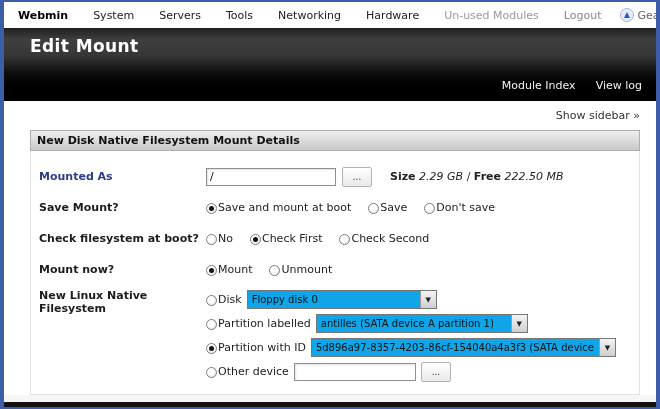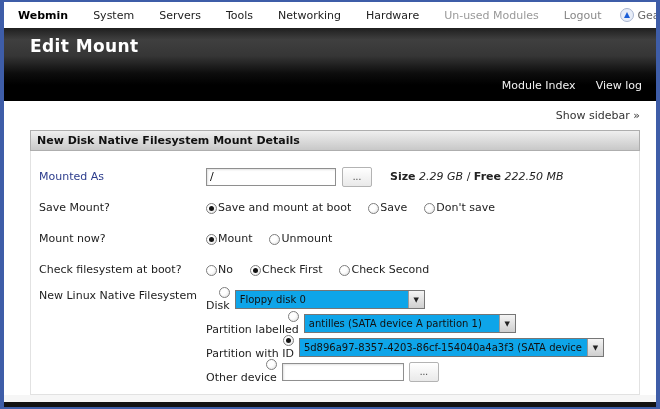--- a/index.html
+++ b/index.html
@@ -31,21 +31,21 @@
   .content { flex:1; background:#fff; overflow:hidden; }
   .sidebar-toggle-row { text-align:right; padding:8px 16px 0 0; font-size:11px; }
   .sidebar-toggle-row a { color:#333; text-decoration:none; cursor:pointer; }
 
   .form-box { margin:8px 16px 0 26px; width:610px; }
   .form-title { background:linear-gradient(#efefef,#c8c8c8); border:1px solid #aeaeae; font-weight:bold; font-size:11px; color:#111; padding:3px 6px; }
   .form-body { border:1px solid #e2e2e2; border-top:none; background:#fff; padding:10px 8px 12px 8px; }
 
   .row { display:flex; align-items:center; min-height:31px; font-size:11px; color:#222; }
   .row.top { align-items:flex-start; padding-top:4px; }
-  .flabel { width:167px; flex:none; font-weight:normal; color:#1c1c1c; }
+  .flabel { width:167px; flex:none; font-weight:bold; color:#1c1c1c; }
   .flabel.blue { color:#2c3c8c; }
   .field { display:flex; align-items:center; gap:6px; }
 
   .text-input { height:18px; border:1px solid #8f8f8f; font-size:11px; padding:0 3px; font-family:inherit;
                 box-shadow:inset 1px 1px 2px rgba(0,0,0,.12); }
   .in-mounted { width:130px; }
   .in-other { width:122px; }
   .browse-btn { height:20px; min-width:30px; border:1px solid #b3b3b3; background:linear-gradient(#ffffff,#e9e9e9);
                 border-radius:2px; font-size:10px; color:#444; cursor:pointer; }
 
@@ -55,21 +55,21 @@
 
   .radio { display:inline-flex; align-items:flex-end; gap:1px; margin-right:11px; cursor:pointer; white-space:nowrap; }
   input[type=radio] { appearance:none; -webkit-appearance:none; width:11px; height:11px; flex:none;
                       border:1px solid #7e7e7e; border-radius:50%; margin:0; position:relative;
                       background:radial-gradient(circle at 35% 35%, #fff 40%, #dcdcdc); cursor:pointer; }
   input[type=radio]:checked::after { content:""; position:absolute; left:2px; top:2px; width:5px; height:5px;
                       border-radius:50%; background:#141414; }
 
   .sub-rows { display:flex; flex-direction:column; gap:3px; }
   .sub-row { display:flex; align-items:center; gap:5px; height:21px; }
-  .sub-row .radio { margin-right:0;flex-direction:column; }
+  .sub-row .radio { margin-right:0; }
 
   .select-wrap { position:relative; display:inline-block; height:19px; }
   .select-wrap select { appearance:none; -webkit-appearance:none; width:100%; height:19px; border:1px solid #767676;
                         border-radius:0; background:#0ea5e9; font-family:inherit; font-size:10px; color:#111;
                         padding:0 19px 0 4px; cursor:pointer; }
   .select-wrap::after { content:"▼"; position:absolute; right:1px; top:1px; bottom:1px; width:15px;
                         background:linear-gradient(#f4f4f4,#cfcfcf); border-left:1px solid #9a9a9a;
                         font-size:7px; color:#222; display:flex; align-items:center; justify-content:center;
                         pointer-events:none; }
   .w-disk { width:190px; } .w-labelled { width:212px; } .w-id { width:305px; }
@@ -146,47 +146,47 @@
                 <span>Save</span>
               </label>
               <label class="radio">
                 <input type="radio" name="savemount" style="">
                 <span>Don't save</span>
               </label>
             </div>
           </div>
 
           <div class="row">
+            <div class="flabel">Check filesystem at boot?</div>
+            <div class="field">
+              <label class="radio">
+                <input type="radio" name="fsck" style="">
+                <span>No</span>
+              </label>
+              <label class="radio">
+                <input type="radio" name="fsck" checked="checked" style="">
+                <span>Check First</span>
+              </label>
+              <label class="radio">
+                <input type="radio" name="fsck" style="">
+                <span>Check Second</span>
+              </label>
+            </div>
+          </div>
+
+          <div class="row">
             <div class="flabel">Mount now?</div>
             <div class="field">
               <label class="radio">
                 <input type="radio" name="mountnow" checked="checked" style="">
                 <span>Mount</span>
               </label>
               <label class="radio">
                 <input type="radio" name="mountnow" style="">
                 <span>Unmount</span>
-              </label>
-            </div>
-          </div>
-
-          <div class="row">
-            <div class="flabel">Check filesystem at boot?</div>
-            <div class="field">
-              <label class="radio">
-                <input type="radio" name="fsck" style="">
-                <span>No</span>
-              </label>
-              <label class="radio">
-                <input type="radio" name="fsck" checked="checked" style="">
-                <span>Check First</span>
-              </label>
-              <label class="radio">
-                <input type="radio" name="fsck" style="">
-                <span>Check Second</span>
               </label>
             </div>
           </div>
 
           <div class="row top">
             <div class="flabel">New Linux Native Filesystem</div>
             <div class="sub-rows">
 
               <div class="sub-row">
                 <label class="radio">

